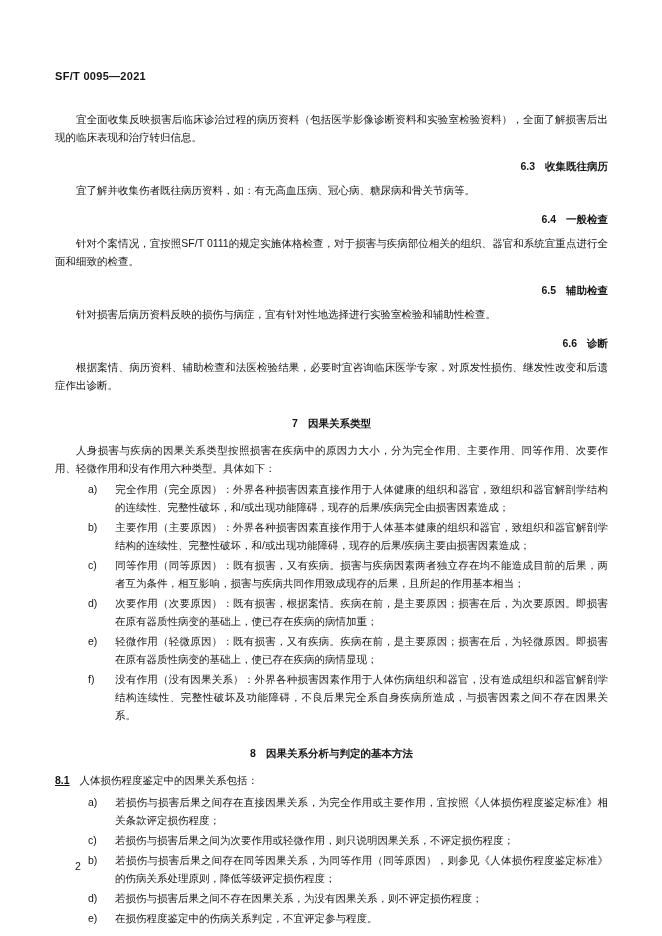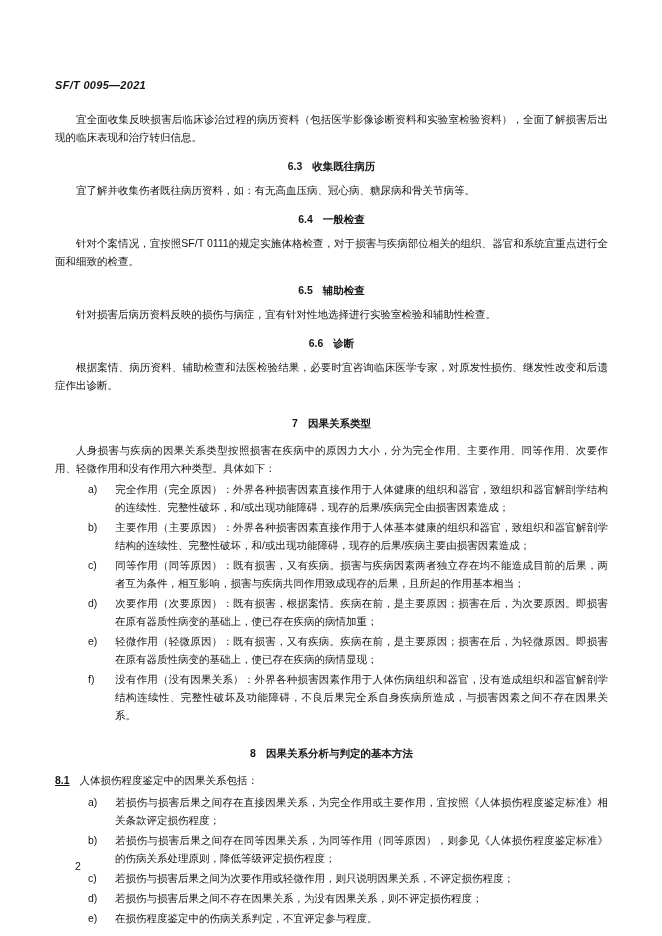--- a/index.html
+++ b/index.html
@@ -8,38 +8,37 @@
     position: relative;
     width: 662px;
     height: 936px;
     background: #ffffff;
     color: #151515;
     font-family: "Liberation Sans", "DejaVu Sans", sans-serif;
     overflow: hidden;
   }
   .doc-code {
     position: absolute;
-    top: 79px;
+    top: 70px;
     left: 55px;
     font-size: 11px;
     font-weight: 700;
     letter-spacing: 0.3px;
-    font-style: italic;
   }
   .content {
     position: absolute;
     top: 110px;
     left: 55px;
     width: 553px;
     font-size: 10.5px;
     line-height: 18px;
     text-align: justify;
   }
   .para { margin: 0 0 3px 0; text-indent: 2em; }
-  .clause-h { font-weight: 700; font-size: 10.5px; margin: 11px 0 6px 0; text-align: center; }
+  .clause-h { font-weight: 700; font-size: 10.5px; margin: 11px 0 6px 0; text-align: right; }
   .sec-h   { font-weight: 700; font-size: 10.5px; margin: 20px 0 9px 0; text-align: center; }
   .h-num { display: inline-block; margin-right: 10px; }
   .list { margin: 2px 0 0 0; }
   .list-item {
     margin: 0 0 2px 33px;
     padding-left: 27px;
     text-indent: -27px;
   }
   .li-label { display: inline-block; width: 27px; text-indent: 0; }
   .c81 { margin: 5px 0 4px 0; }
@@ -85,22 +84,22 @@
       <div class="list-item"><span class="li-label">e)</span><span>轻微作用（轻微原因）：既有损害，又有疾病。疾病在前，是主要原因；损害在后，为轻微原因。即损害在原有器质性病变的基础上，使已存在疾病的病情显现；</span></div>
       <div class="list-item"><span class="li-label">f)</span><span>没有作用（没有因果关系）：外界各种损害因素作用于人体伤病组织和器官，没有造成组织和器官解剖学结构连续性、完整性破坏及功能障碍，不良后果完全系自身疾病所造成，与损害因素之间不存在因果关系。</span></div>
     </div>
 
     <h2 class="sec-h"><span class="h-num">8</span><span>因果关系分析与判定的基本方法</span></h2>
 
     <p class="c81"><span class="h-num">8.1</span><span>人体损伤程度鉴定中的因果关系包括：</span></p>
 
     <div class="list">
       <div class="list-item"><span class="li-label">a)</span><span>若损伤与损害后果之间存在直接因果关系，为完全作用或主要作用，宜按照《人体损伤程度鉴定标准》相关条款评定损伤程度；</span></div>
+      <div class="list-item"><span class="li-label">c)</span><span>若损伤与损害后果之间为次要作用或轻微作用，则只说明因果关系，不评定损伤程度；</span></div>
       <div class="list-item"><span class="li-label">b)</span><span>若损伤与损害后果之间存在同等因果关系，为同等作用（同等原因），则参见《人体损伤程度鉴定标准》的伤病关系处理原则，降低等级评定损伤程度；</span></div>
-      <div class="list-item"><span class="li-label">c)</span><span>若损伤与损害后果之间为次要作用或轻微作用，则只说明因果关系，不评定损伤程度；</span></div>
       <div class="list-item"><span class="li-label">d)</span><span>若损伤与损害后果之间不存在因果关系，为没有因果关系，则不评定损伤程度；</span></div>
       <div class="list-item"><span class="li-label">e)</span><span>在损伤程度鉴定中的伤病关系判定，不宜评定参与程度。</span></div>
     </div>
 
   </div>
 
   <div class="page-num">2</div>
 
 </div>
 

